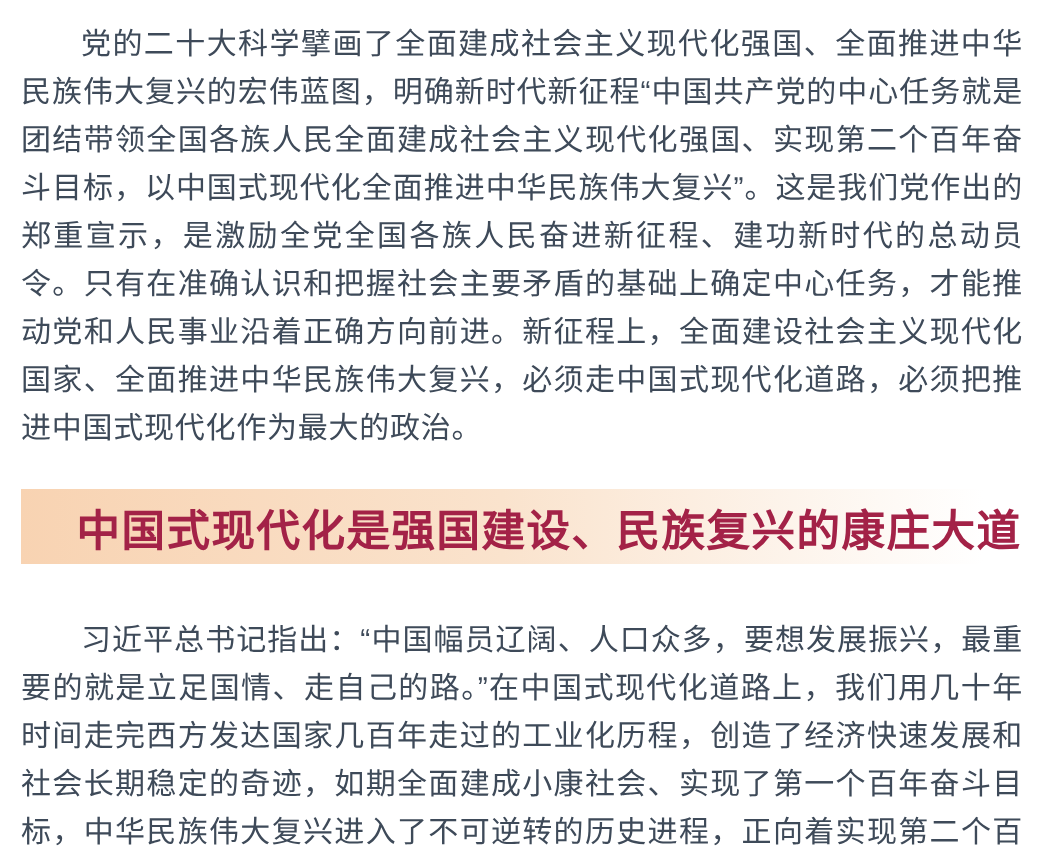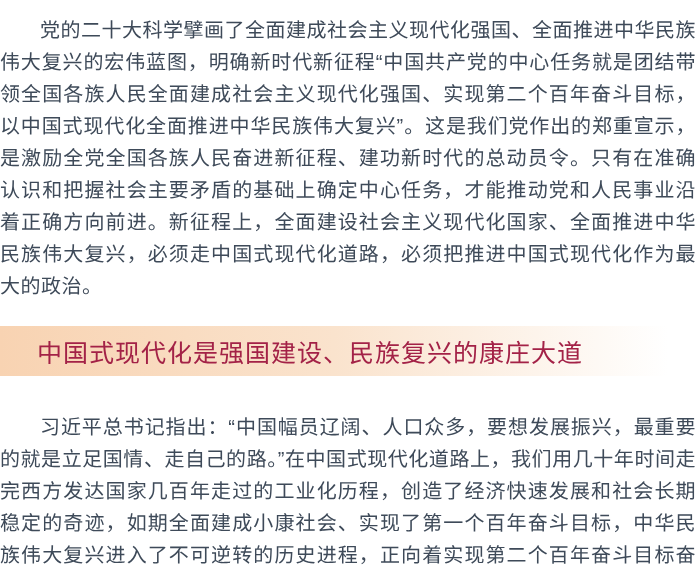--- a/index.html
+++ b/index.html
@@ -12,21 +12,21 @@
   }
   html,body{
     margin:0;
     padding:0;
     background:var(--page-bg);
   }
   .page{
     width:696px;
     height:576px;
     box-sizing:border-box;
-    padding:0 0;
+    padding:0 14px;
     overflow:hidden;
     background:var(--page-bg);
     font-family:"Liberation Sans", sans-serif;
     color:var(--text-color);
   }
   .para{
     margin:0;
     font-size:20px;
     line-height:32px;
     text-align:justify;
@@ -42,22 +42,22 @@
     box-sizing:border-box;
     padding-left:37px;
     display:flex;
     align-items:center;
     background:linear-gradient(90deg,
       var(--banner-from) 0%,
       var(--banner-mid) 48%,
       var(--banner-to) 96%);
   }
   .section-banner .title{
-    font-size:25px;
-    font-weight:normal;
+    font-size:29px;
+    font-weight:bold;
     color:var(--heading-color);
     letter-spacing:1px;
   }
   .para-second{
     margin-top:35px;
   }
 </style>
 </head>
 <body>
 

